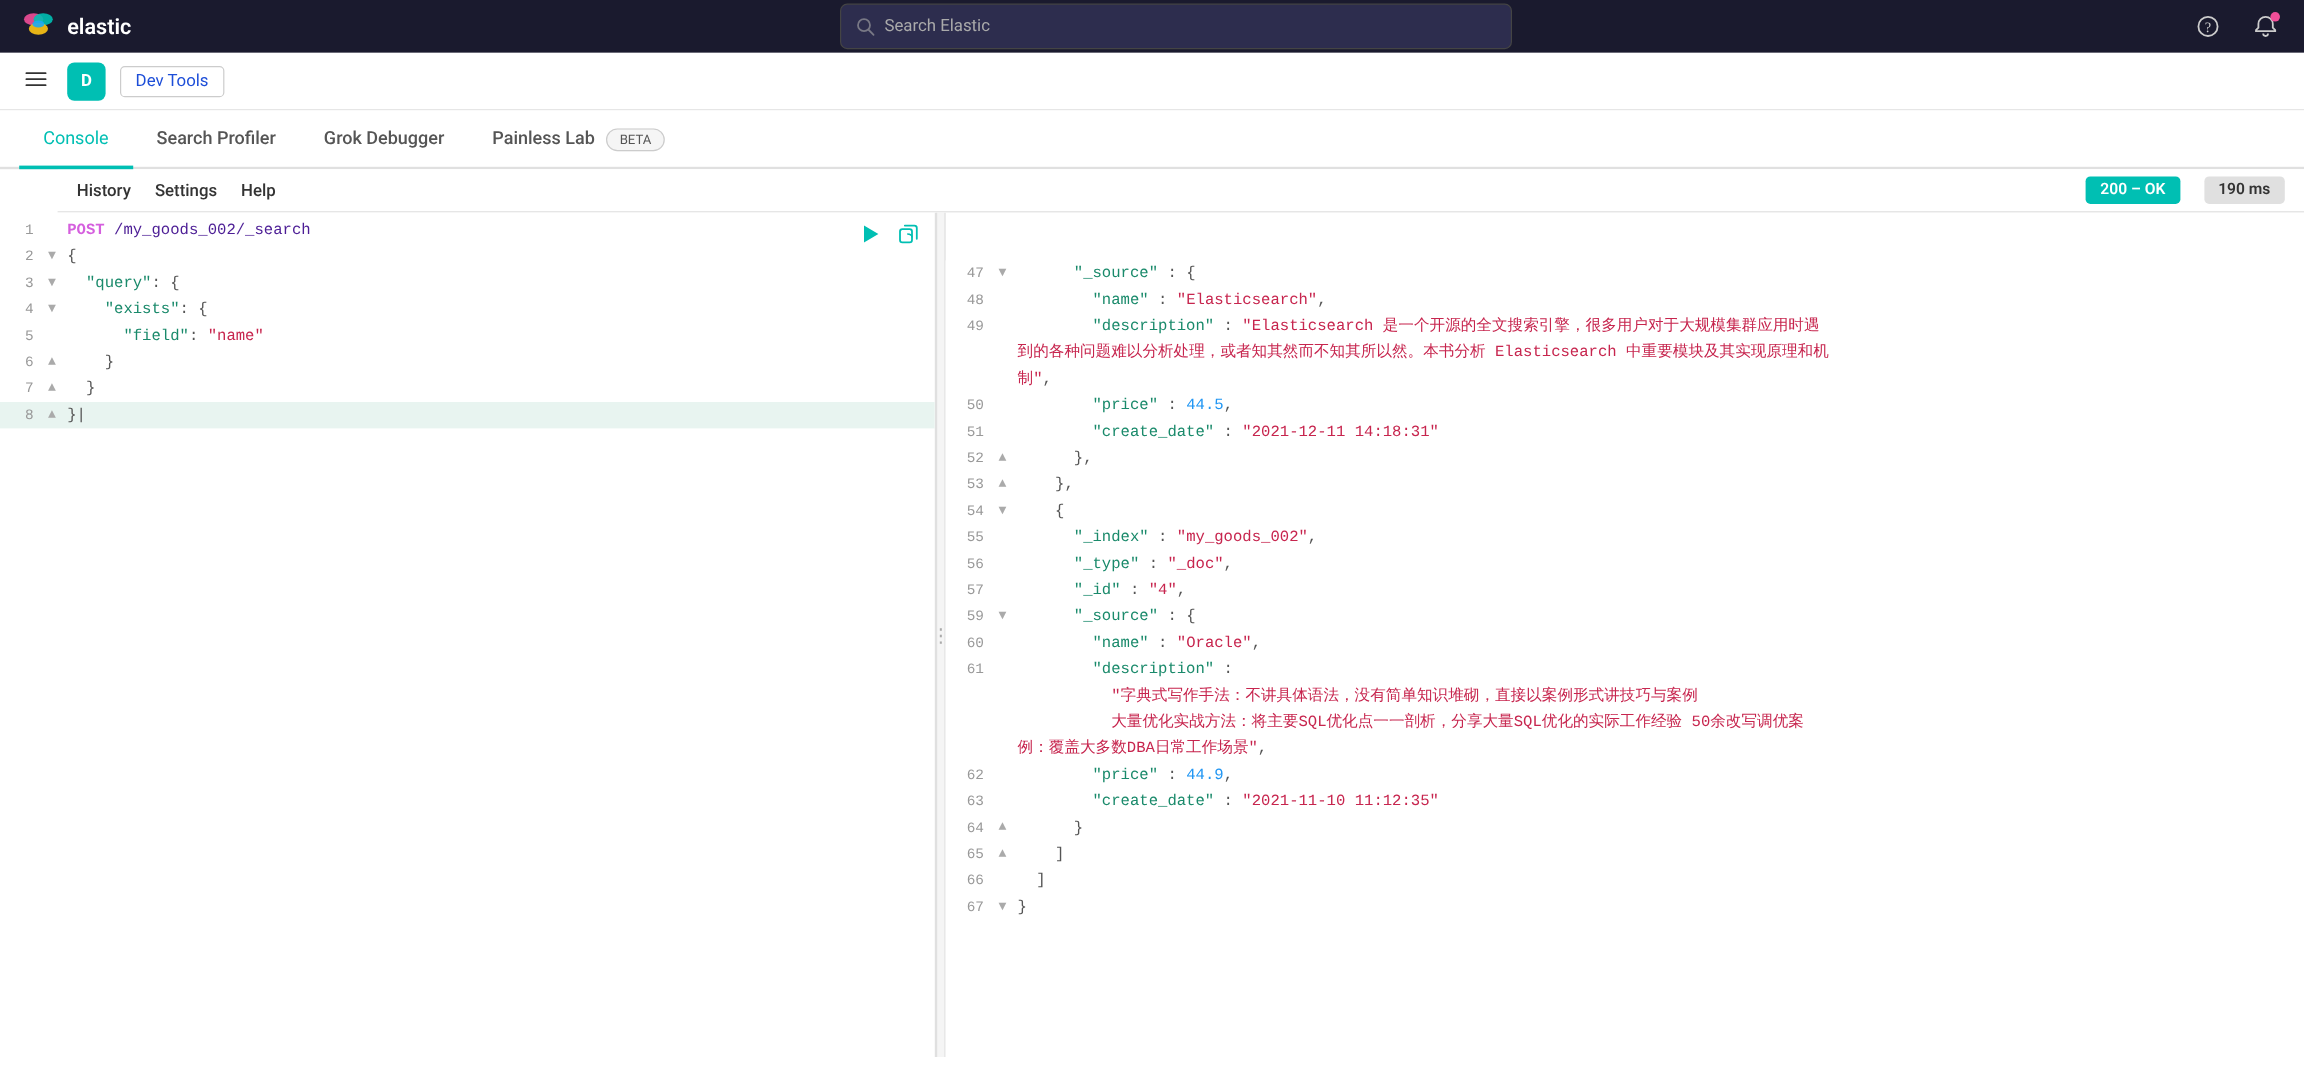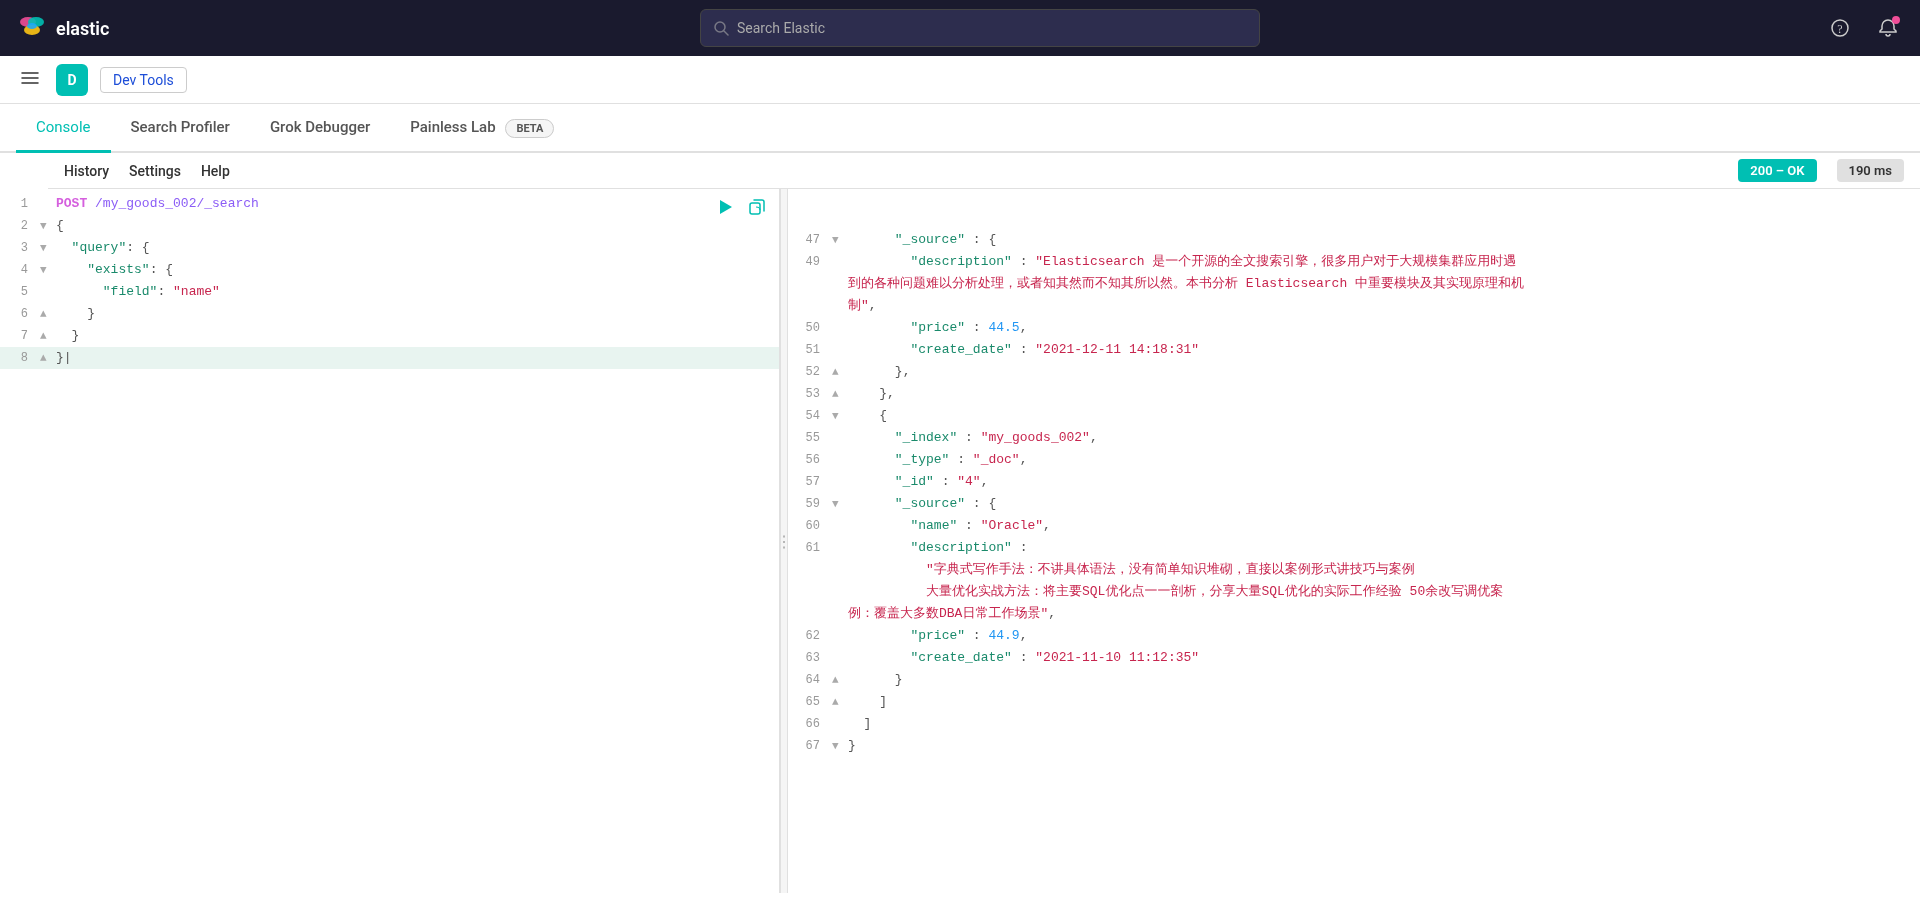--- a/index.html
+++ b/index.html
@@ -1,21 +1,21 @@
 <!DOCTYPE html>
 <html><head>
   <meta charset="utf-8">
   <style>
     * { margin: 0; padding: 0; box-sizing: border-box; }
     body { font-family: -apple-system, BlinkMacSystemFont, 'Segoe UI', Roboto, sans-serif; background: #fff; overflow: hidden; }
 
     
     .top-nav {
       background: #1a1a2e;
-      height: 56px;
+      height: 44px;
       display: flex;
       align-items: center;
       padding: 0 16px;
       gap: 12px;
     }
     .elastic-logo {
       display: flex;
       align-items: center;
       gap: 8px;
       color: #fff;
@@ -133,21 +133,21 @@
       color: #00bfb3;
       border-bottom-color: #00bfb3;
       font-weight: 400;
     }
     .beta-badge {
       background: #f5f5f5;
       border: 1px solid #ccc;
       border-radius: 12px;
       padding: 2px 10px;
       font-size: 11px;
-      font-weight: 700;
+      font-weight: 400;
       color: #555;
       margin-left: 6px;
       vertical-align: middle;
     }
 
     
     .toolbar {
       display: flex;
       align-items: center;
       padding: 6px 16px;
@@ -225,21 +225,21 @@
       color: #999;
       font-size: 11px;
       line-height: 22px;
     }
     .line-code {
       color: #333;
       white-space: pre;
       line-height: 22px;
     }
     .kw-method { color: #d55fde; font-weight: bold; }
-    .kw-url { color: #8b5cf6; }
+    .kw-url { color: #4c1d95; }
     .kw-key { color: #1a8a6b; }
     .kw-string { color: #c7254e; }
     .kw-brace { color: #555; }
 
     .editor-actions {
       position: absolute;
       top: 4px;
       right: 8px;
       display: flex;
       gap: 4px;
@@ -466,20 +466,25 @@
   <div class="panel-divider">⋮</div>
 
   <div class="response-panel">
 
     <div class="response-line">
       <span class="response-line-number">47</span>
       <span class="response-line-gutter" style="color:#aaa;cursor:pointer">▼</span>
       <span class="response-code">      <span class="r-key">"_source"</span> <span class="r-colon">:</span> <span class="r-brace">{</span></span>
     </div>
 
+    <div class="response-line">
+      <span class="response-line-number">48</span>
+      <span class="response-line-gutter"> </span>
+      <span class="response-code">        <span class="r-key">"name"</span> <span class="r-colon">:</span> <span class="r-string">"Elasticsearch"</span><span class="r-brace">,</span></span>
+    </div>
 
     <div class="response-line" style="align-items:flex-start;">
       <span class="response-line-number">49</span>
       <span class="response-line-gutter"> </span>
       <span class="response-code" style="max-width:680px;white-space:pre-wrap;">        <span class="r-key">"description"</span> <span class="r-colon">:</span> <span class="r-string">"Elasticsearch 是一个开源的全文搜索引擎，很多用户对于大规模集群应用时遇到的各种问题难以分析处理，或者知其然而不知其所以然。本书分析 Elasticsearch 中重要模块及其实现原理和机制"</span><span class="r-brace">,</span></span>
     </div>
 
     <div class="response-line">
       <span class="response-line-number">50</span>
       <span class="response-line-gutter"> </span>

